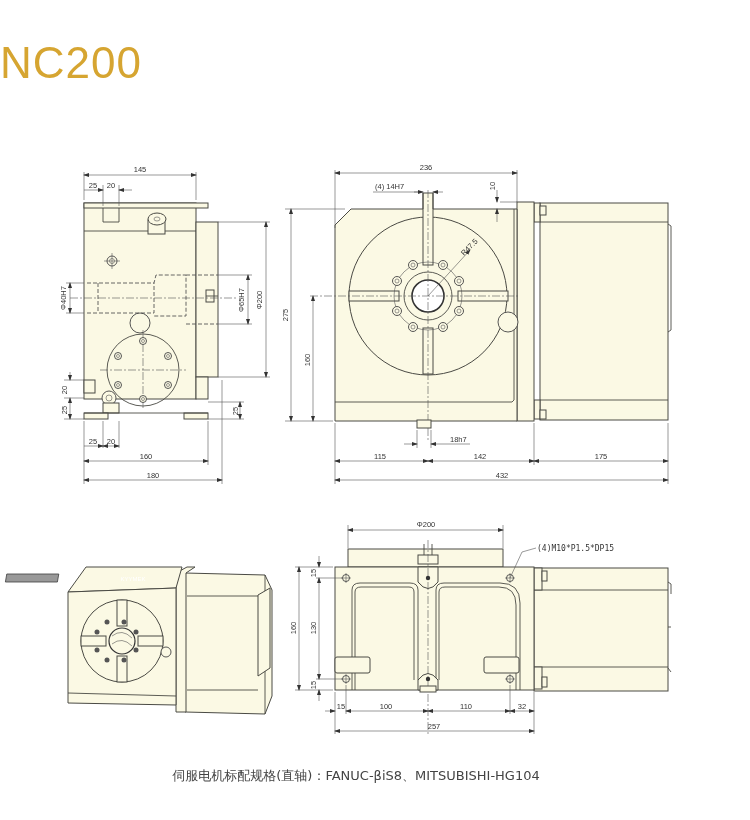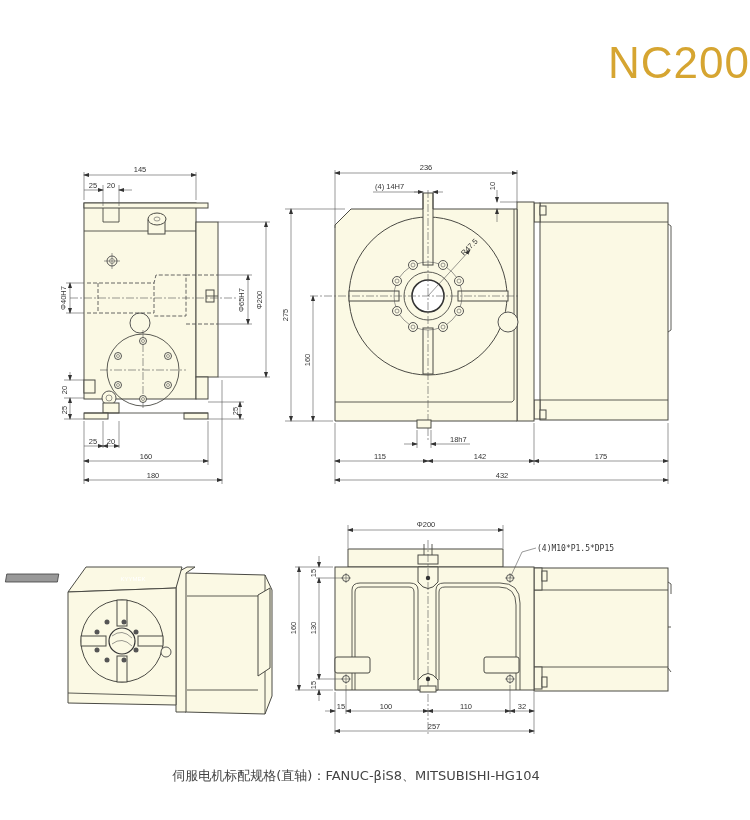--- a/index.html
+++ b/index.html
@@ -1,17 +1,17 @@
 <!DOCTYPE html>
 <html><head>
 <meta charset="utf-8">
 <style>
   html, body { margin: 0; padding: 0; background: #ffffff; }
   body { width: 750px; height: 820px; position: relative; overflow: hidden; font-family: "DejaVu Sans", sans-serif; }
-  .title { position: absolute; left: 0; top: 38px; width: 750px; text-align: right; font-family: "Liberation Sans", sans-serif; font-size: 44px; color: #D6A531; letter-spacing: 1px; }
+  .title { position: absolute; left: 0; top: 38px; width: 750px; text-align: left; font-family: "Liberation Sans", sans-serif; font-size: 44px; color: #D6A531; letter-spacing: 1px; }
   svg.drawing { position: absolute; left: 0; top: 0; }
   .dim { font-family: "Liberation Sans", sans-serif; font-size: 7.5px; fill: #333; }
   .dimv { font-family: "Liberation Sans", sans-serif; font-size: 7.5px; fill: #333; }
   .callout { font-family: "DejaVu Sans Mono", monospace; font-size: 8px; fill: #333; }
   .part { fill: #FBF9E4; stroke: #4a4a44; stroke-width: 1; }
   .line { stroke: #4a4a44; stroke-width: 0.9; fill: none; }
   .thin { stroke: #555; stroke-width: 0.6; fill: none; }
   .center { stroke: #555; stroke-width: 0.6; fill: none; stroke-dasharray: 8 2 2 2; }
   .hidden { stroke: #555; stroke-width: 0.9; fill: none; stroke-dasharray: 4 2; }
   .hole { fill: #FBF9E4; stroke: #444; stroke-width: 0.9; }

